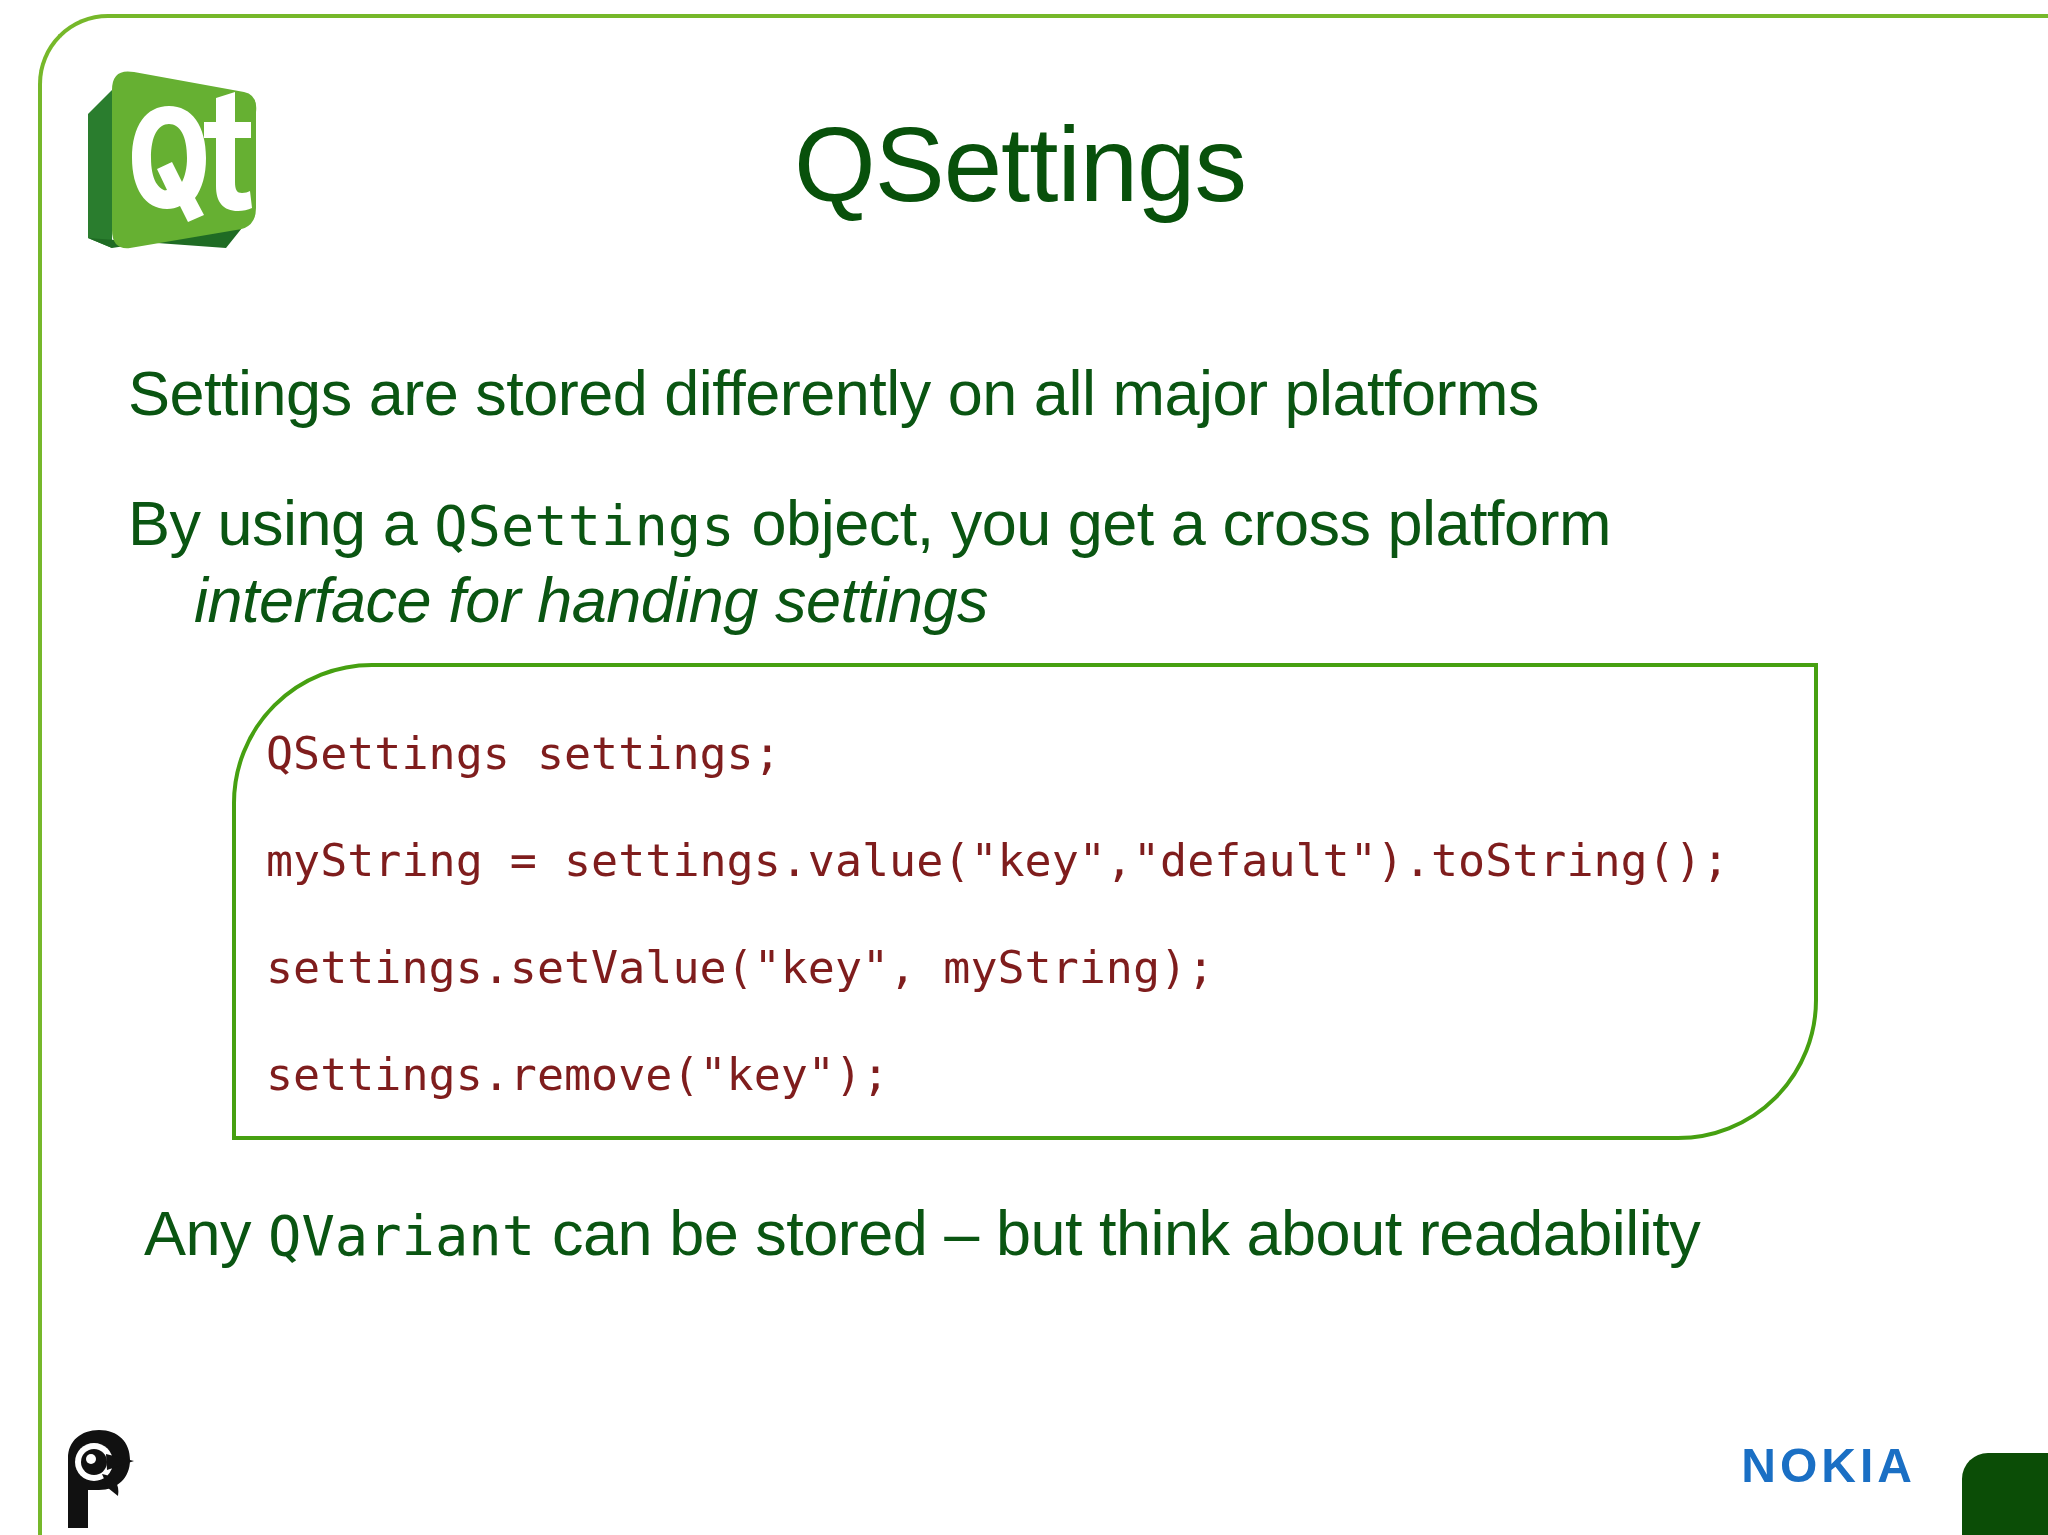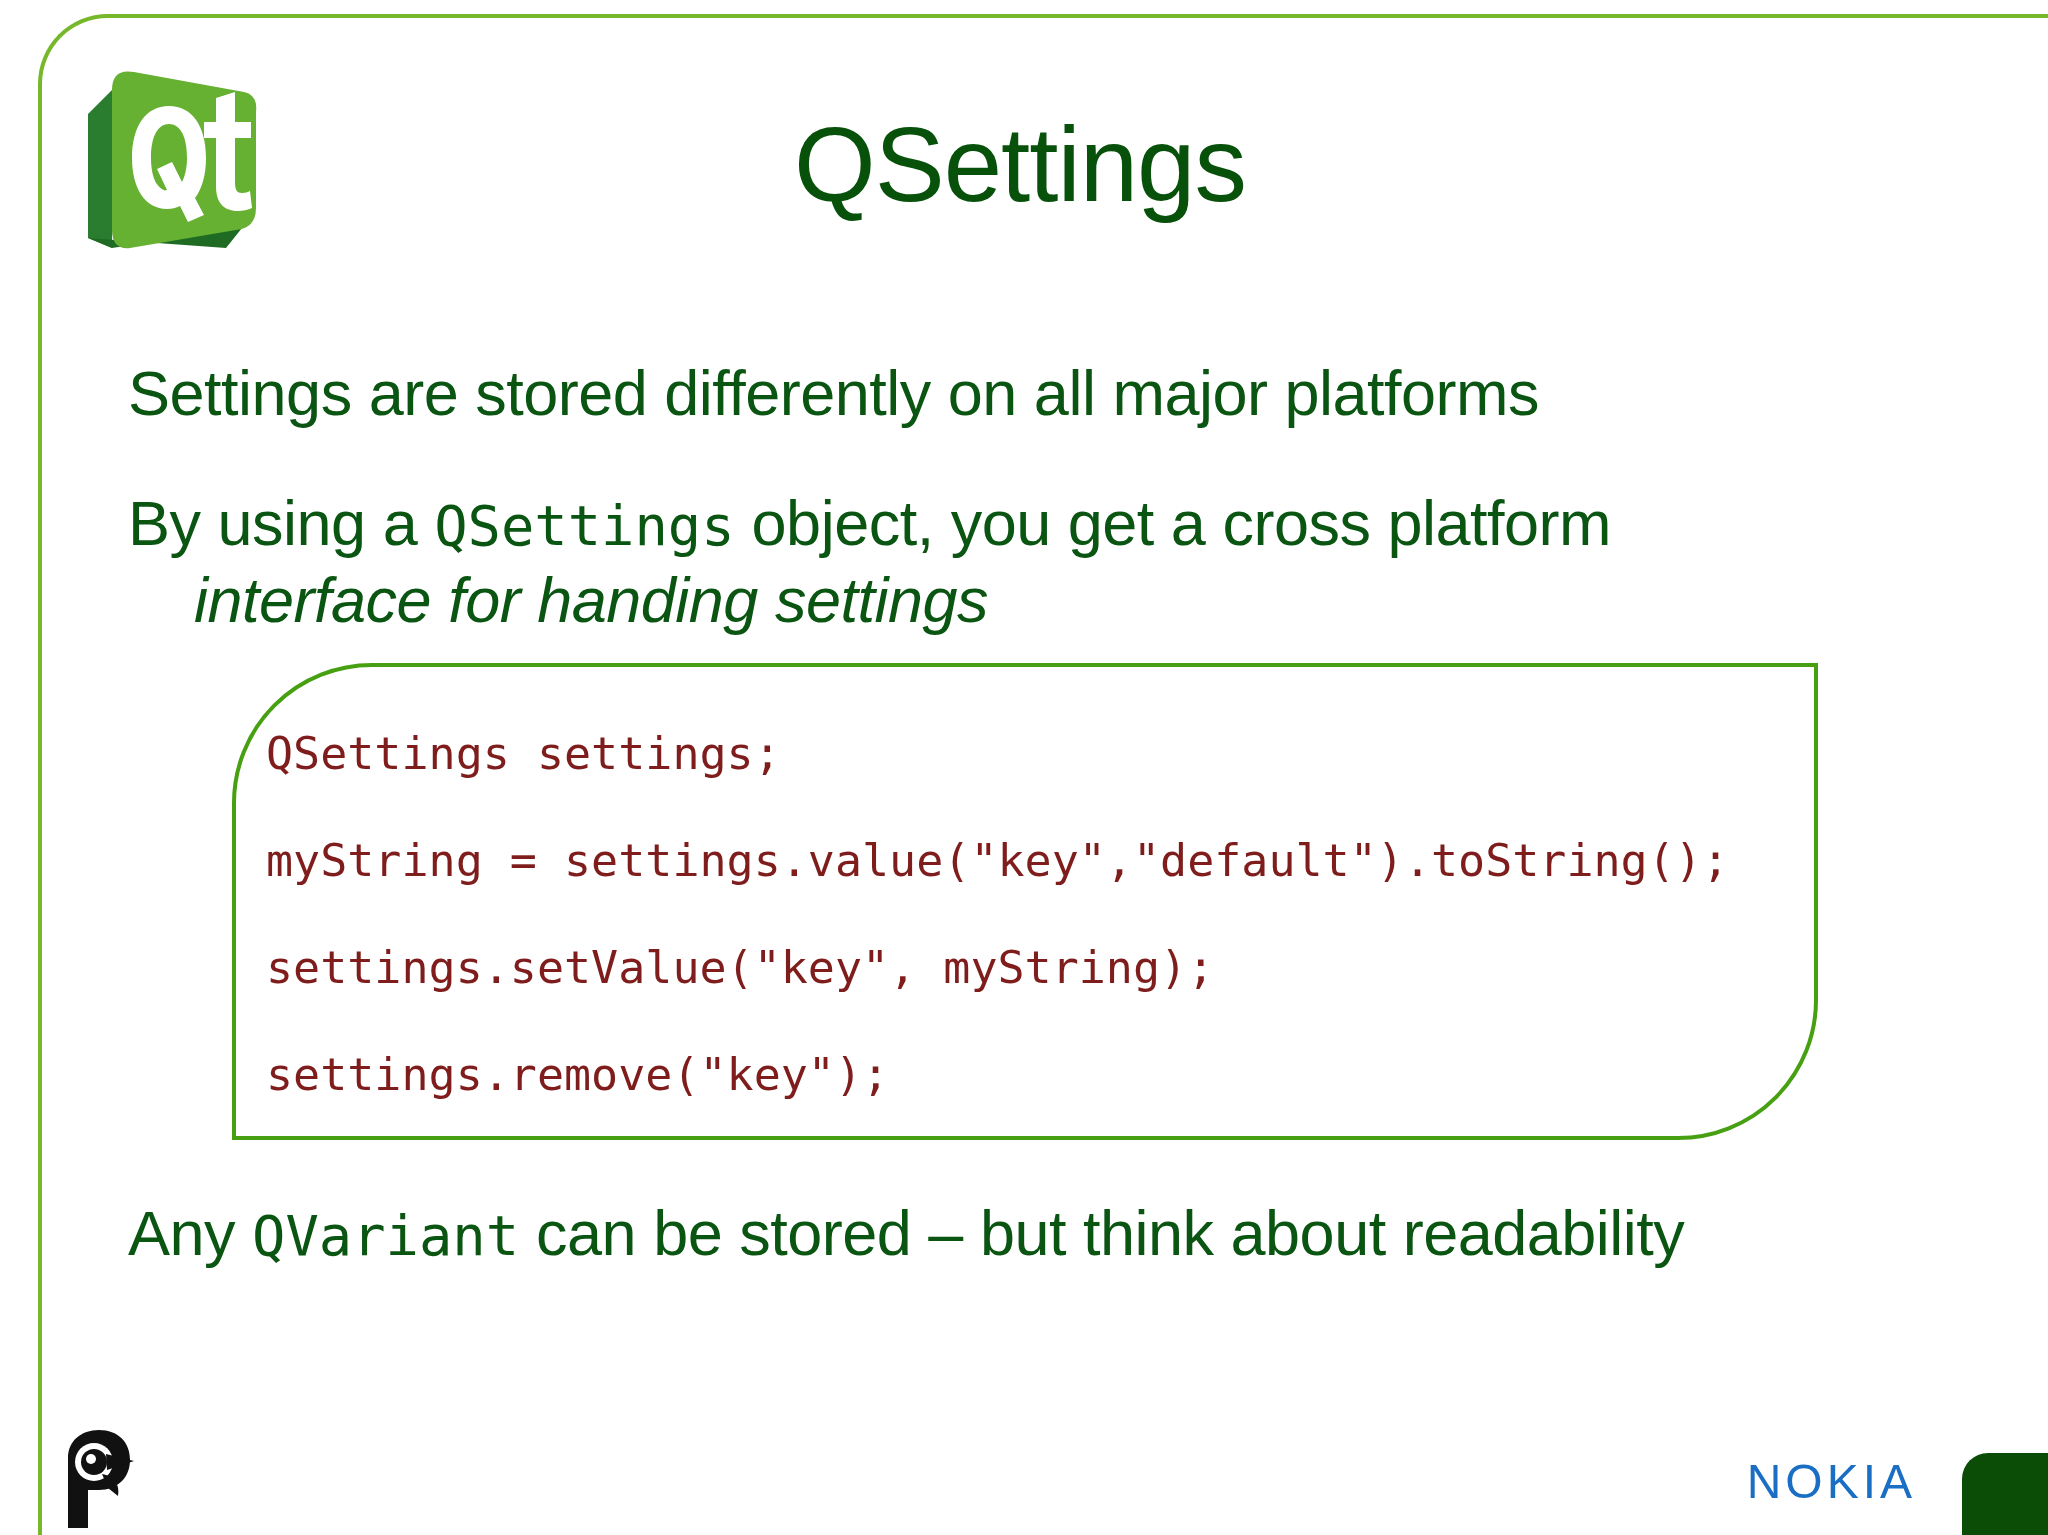--- a/index.html
+++ b/index.html
@@ -81,21 +81,21 @@
     padding-left: 0;
   }
   .mono {
     font-family: "DejaVu Sans Mono", "Liberation Mono", monospace;
     font-size: 0.88em;
     letter-spacing: 0;
   }
 
   #bullet-1 { left: 128px; top: 355px; width: 1860px; }
   #bullet-2 { left: 128px; top: 485px; width: 1880px; }
-  #bullet-3 { left: 128px; top: 1195px; width: 1900px; }
+  #bullet-3 { left: 144px; top: 1195px; width: 1900px; }
 
   
   #code-box {
     position: absolute;
     left: 232px;
     top: 663px;
     width: 1586px;
     height: 477px;
     border: 4px solid #46a011;
     border-top-left-radius: 140px;
@@ -121,24 +121,24 @@
   #bird-logo {
     position: absolute;
     left: 58px;
     top: 1428px;
     width: 86px;
     height: 100px;
   }
   #nokia-logo {
     position: absolute;
     right: 132px;
-    bottom: 26px;
+    bottom: 42px;
     color: #1a6fc4;
     font-size: 48px;
-    font-weight: normal;
+    font-weight: bold;
     letter-spacing: 4px;
     font-family: "Liberation Sans", sans-serif;
   }
   #corner-block {
     position: absolute;
     right: 0;
     bottom: 0;
     width: 86px;
     height: 82px;
     background: #0b4d06;

